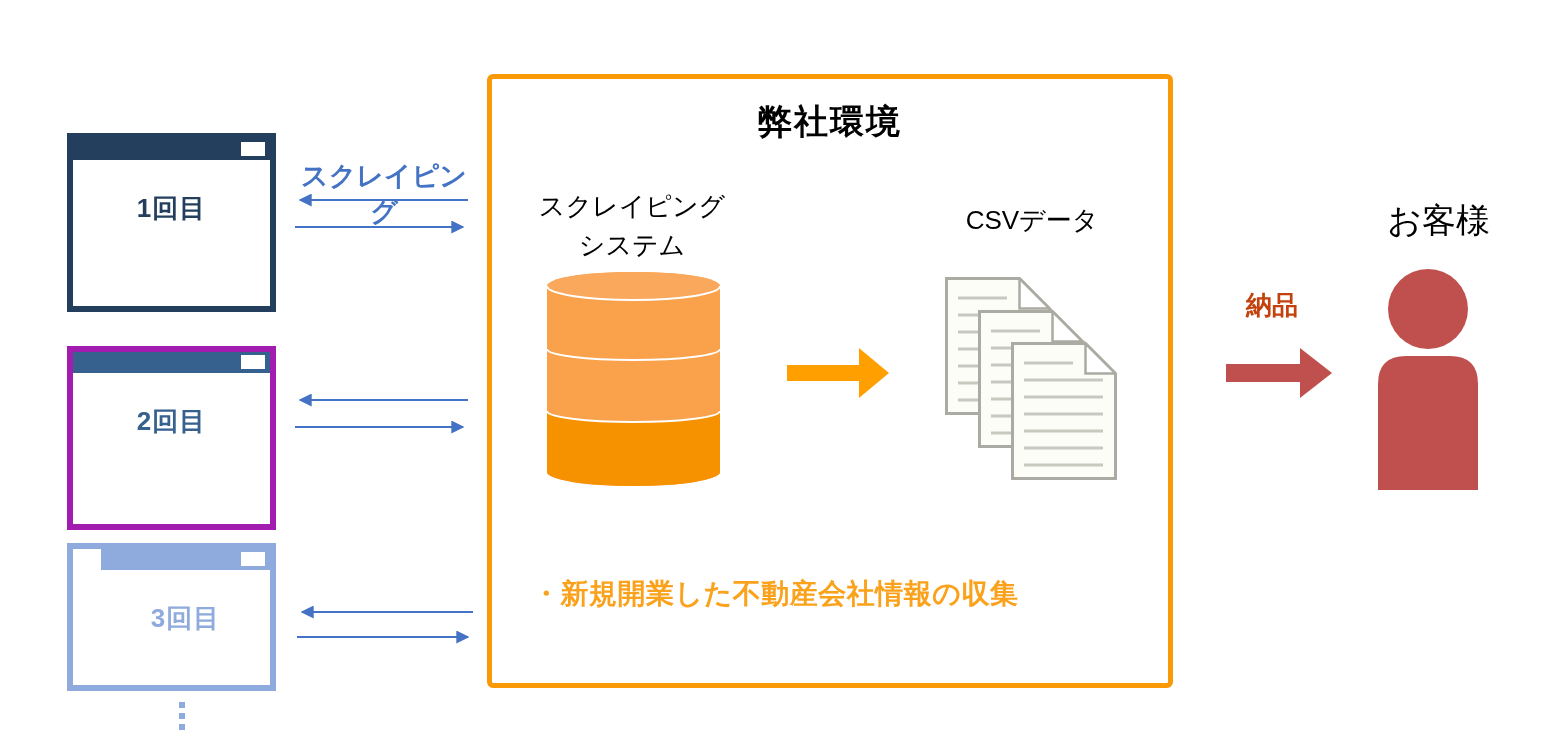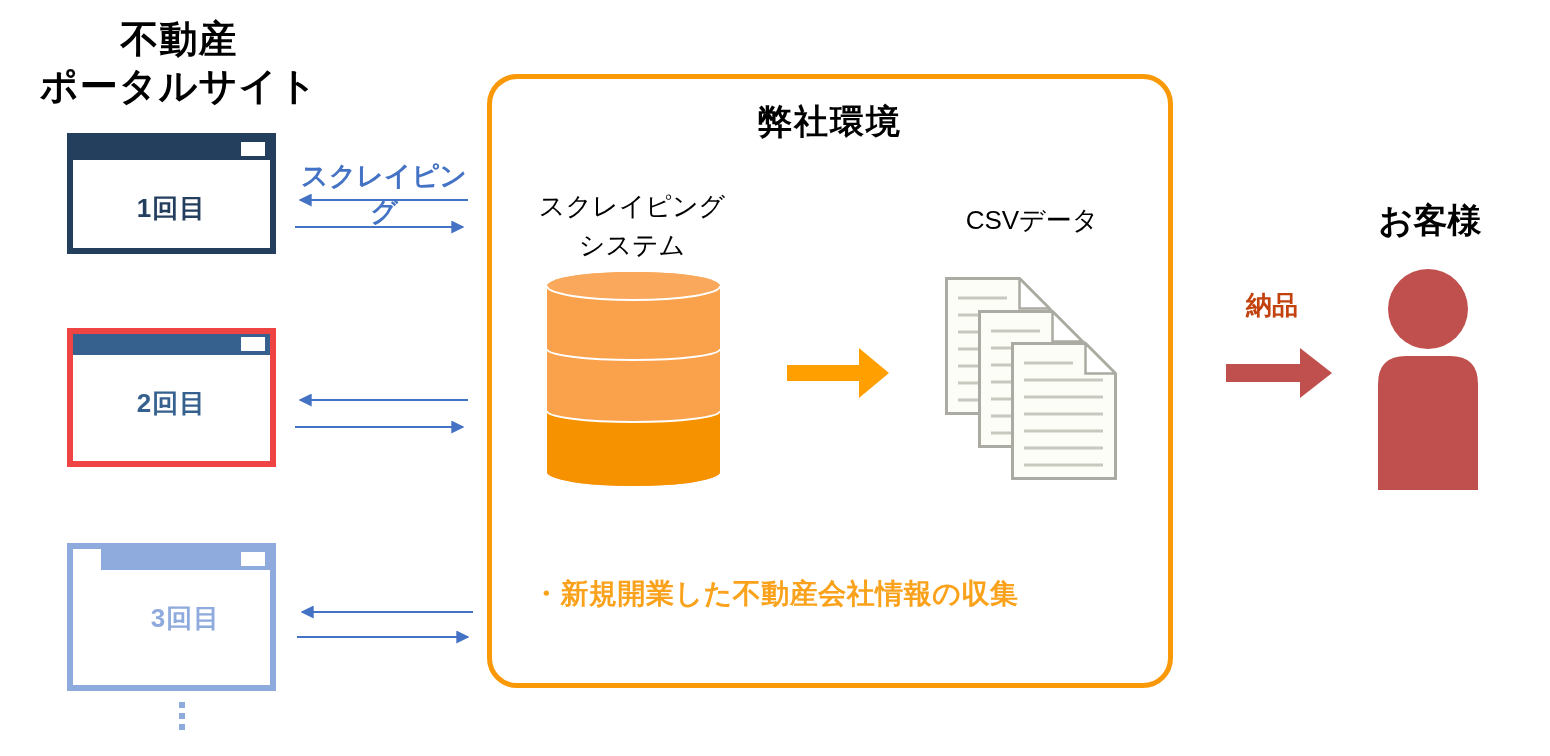--- a/index.html
+++ b/index.html
@@ -10,22 +10,22 @@
   .abs{position:absolute;}
 
   
   .portal-title{
     left:18px;top:16px;width:322px;text-align:center;
     font-size:38px;font-weight:bold;line-height:1.24;white-space:pre-line;letter-spacing:1px;
   }
 
   
   .window{position:absolute;left:67px;width:209px;background:#fff;box-sizing:border-box;}
-  .w1{top:133px;height:121px;border:6px solid #243F5E;}
-  .w2{top:328px;height:139px;border:6px solid #ef4444;}
+  .w1{top:133px;height:179px;border:6px solid #243F5E;}
+  .w2{top:346px;height:184px;border:6px solid #a21caf;}
   .w3{top:543px;height:148px;border:6px solid #8FAADC;padding-left:28px;}
   .titlebar{position:relative;height:21px;}
   .w1 .titlebar{background:#243F5E;}
   .w2 .titlebar{background:#36618F;}
   .w3 .titlebar{background:#8FAADC;}
   .winbtn{position:absolute;right:5px;top:3px;width:24px;height:14px;background:#fff;}
   .wlabel{display:flex;align-items:center;justify-content:center;height:96px;
           font-size:26px;font-weight:bold;letter-spacing:1px;}
   .w1 .wlabel{color:#243F5E;}
   .w2 .wlabel{color:#36618F;}
@@ -33,51 +33,49 @@
 
   
   .dots{left:179px;top:702px;width:7px;}
   .dots i{display:block;width:6px;height:6px;background:#8FAADC;margin-bottom:5px;}
 
   
   .scrape-label{left:288px;top:158px;width:192px;text-align:center;
                 color:#4472C4;font-size:27px;font-weight:bold;}
   .delivery-label{left:1222px;top:288px;width:100px;text-align:center;
                   color:#c2410c;font-size:26px;font-weight:bold;}
-  .customer-label{left:1370px;top:198px;width:120px;text-align:center;
-                  font-size:34px;font-weight:bold;}
+  .customer-label{left:1370px;top:198px;width:120px;text-align:right;
+                  font-size:34px;font-weight:normal;}
 
   
   .thin-arrows{left:0;top:0;pointer-events:none;}
 
   
   .company-box{left:487px;top:74px;width:686px;height:614px;box-sizing:border-box;
-               border:5px solid #FA9907;border-radius:30px;}
+               border:5px solid #FA9907;border-radius:6px;}
   .box-title{position:absolute;left:0;right:0;top:20px;text-align:center;
              font-size:34px;font-weight:bold;letter-spacing:2px;}
   .system-label{position:absolute;left:15px;top:108px;width:250px;text-align:center;
                 font-size:26px;line-height:1.5;white-space:pre-line;}
   .csv-label{position:absolute;left:440px;top:124px;width:200px;text-align:center;font-size:26px;}
   .cylinder{position:absolute;left:55px;top:193px;}
   .orange-arrow{position:absolute;left:295px;top:267px;}
   .docs{position:absolute;left:453px;top:198px;}
   .note{position:absolute;left:40px;color:#FAA21B;font-size:28px;font-weight:bold;letter-spacing:0.5px;}
   .note1{top:460px;margin-top:36px;}
   .note2{top:516px;}
 
   .red-arrow{left:1226px;top:347px;}
   .person{left:1378px;top:268px;}
 </style>
 </head>
 <body>
 
 <div class="diagram">
 
-  <div class="abs portal-title">不動産
-ポータルサイト</div>
 
   <div class="window w1">
     <div class="titlebar">
       <span class="winbtn"></span>
     </div>
     <div class="wlabel">1回目</div>
   </div>
   <div class="window w2">
     <div class="titlebar">
       <span class="winbtn"></span>

